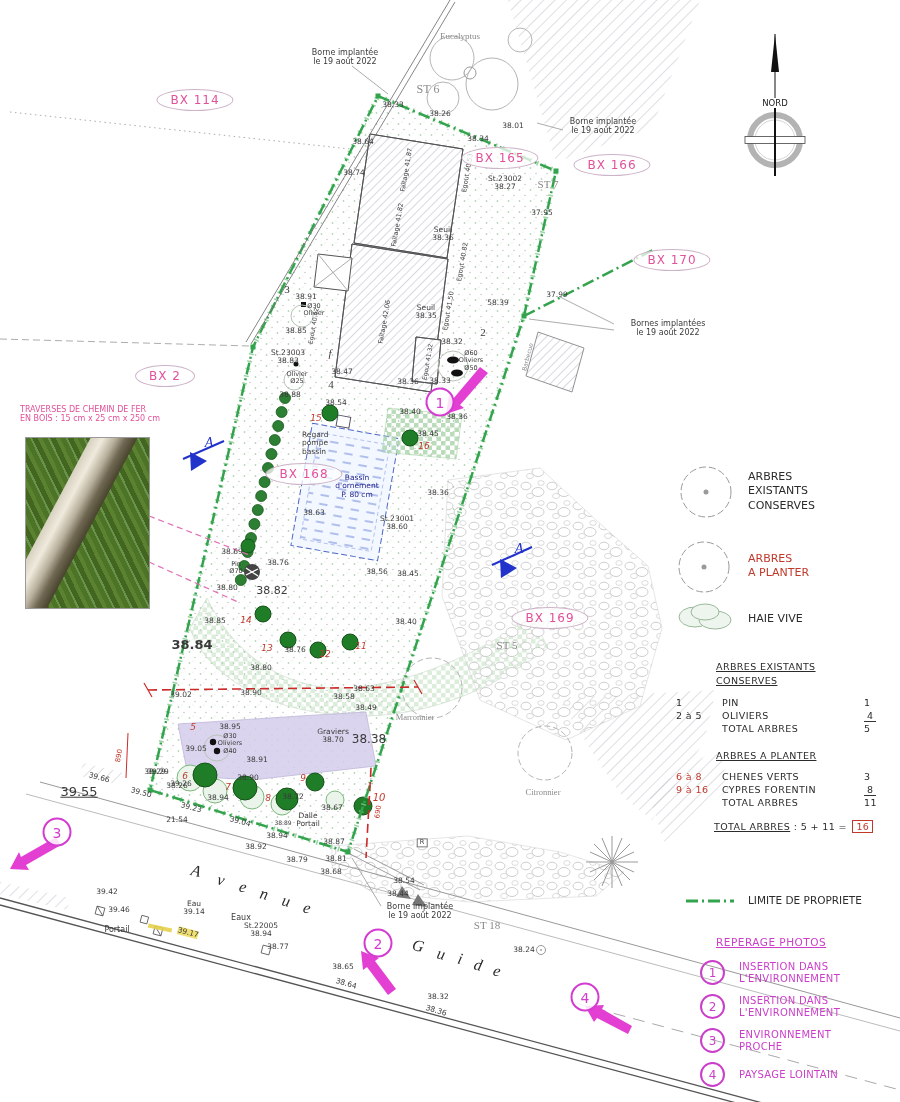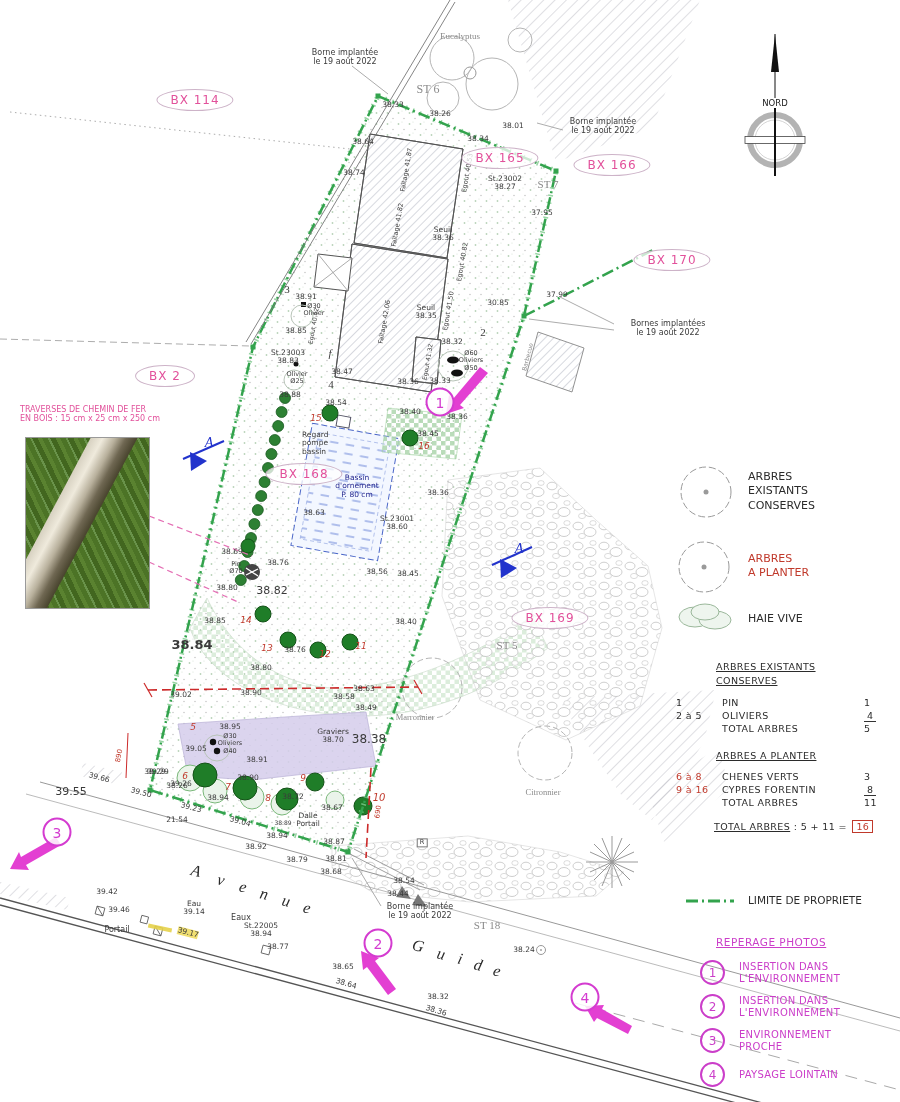--- a/index.html
+++ b/index.html
@@ -330,21 +330,21 @@
       <div class="lbl k" style="left: 443px; top: 234px; font-size: 7.5px; transform: translate(-50%, -50%) rotate(0deg);">Seuil
 38.36</div>
       <div class="lbl k" style="left: 398px; top: 225px; font-size: 6.5px; transform: translate(-50%, -50%) rotate(-80deg);">Faîtage 41.82</div>
       <div class="lbl k" style="left: 463px; top: 262px; font-size: 6.5px; transform: translate(-50%, -50%) rotate(-80deg);">Egout 40.82</div>
       <div class="lbl k" style="left: 426px; top: 312px; font-size: 7.5px; transform: translate(-50%, -50%) rotate(0deg);">Seuil
 38.35</div>
       <div class="lbl k" style="left: 385px; top: 322px; font-size: 6.5px; transform: translate(-50%, -50%) rotate(-80deg);">Faîtage 42.06</div>
       <div class="lbl k" style="left: 449px; top: 311px; font-size: 6.5px; transform: translate(-50%, -50%) rotate(-80deg);">Egout 41.50</div>
       <div class="lbl k" style="left: 314px; top: 326px; font-size: 6px; transform: translate(-50%, -50%) rotate(-80deg);">Egout 40.42</div>
       <div class="lbl k" style="left: 428px; top: 362px; font-size: 6px; transform: translate(-50%, -50%) rotate(-80deg);">Egout 41.32</div>
-      <div class="lbl k" style="left: 498px; top: 303px; font-size: 7.5px; transform: translate(-50%, -50%) rotate(0deg);">30.85</div>
+      <div class="lbl k" style="left: 498px; top: 303px; font-size: 7.5px; transform: translate(-50%, -50%) rotate(0deg);">58.39</div>
       <div class="lbl k serif" style="left: 483px; top: 332px; font-size: 11px; transform: translate(-50%, -50%) rotate(0deg);">2</div>
       <div class="lbl k serif" style="left: 287px; top: 289px; font-size: 11px; transform: translate(-50%, -50%) rotate(0deg);">3</div>
       <div class="lbl k serif" style="left: 331px; top: 384px; font-size: 11px; transform: translate(-50%, -50%) rotate(0deg);">4</div>
       <div class="lbl k serif it" style="left: 330px; top: 353px; font-size: 11px; transform: translate(-50%, -50%) rotate(0deg);">f</div>
       <div class="lbl k" style="left: 306px; top: 297px; font-size: 7.5px; transform: translate(-50%, -50%) rotate(0deg);">38.91</div>
       <div class="lbl k" style="left: 314px; top: 310px; font-size: 6.5px; transform: translate(-50%, -50%) rotate(0deg);">Ø30
 Olivier</div>
       <div class="lbl k" style="left: 296px; top: 331px; font-size: 7.5px; transform: translate(-50%, -50%) rotate(0deg);">38.85</div>
       <div class="lbl k" style="left: 288px; top: 357px; font-size: 7.5px; transform: translate(-50%, -50%) rotate(0deg);">St.23003
 38.83</div>
@@ -429,21 +429,21 @@
       <div class="lbl k" style="left: 331px; top: 872px; font-size: 7.5px; transform: translate(-50%, -50%) rotate(0deg);">38.68</div>
       <div class="lbl k" style="left: 404px; top: 881px; font-size: 7.5px; transform: translate(-50%, -50%) rotate(0deg);">38.54</div>
       <div class="lbl k" style="left: 398px; top: 894px; font-size: 7.5px; transform: translate(-50%, -50%) rotate(0deg);">38.44</div>
       <div class="lbl k boxed" style="left: 422px; top: 843px; font-size: 6.5px; transform: translate(-50%, -50%) rotate(0deg);">R</div>
       <div class="lbl k" style="left: 420px; top: 912px; font-size: 8px; transform: translate(-50%, -50%) rotate(0deg);">Borne implantée
 le 19 août 2022</div>
       <div class="lbl gray serif" style="left: 487px; top: 925px; font-size: 11px; transform: translate(-50%, -50%) rotate(0deg);">ST 18</div>
       <div class="lbl k" style="left: 524px; top: 950px; font-size: 7.5px; transform: translate(-50%, -50%) rotate(0deg);">38.24</div>
       <div class="lbl red" style="left: 120px; top: 756px; font-size: 7px; transform: translate(-50%, -50%) rotate(-78deg);">890</div>
       <div class="lbl red" style="left: 379px; top: 812px; font-size: 7px; transform: translate(-50%, -50%) rotate(-82deg);">690</div>
-      <div class="lbl k" style="left: 71px; top: 792px; font-size: 11px; transform: translate(-50%, -50%) rotate(0deg);">39.55</div>
+      <div class="lbl k" style="left: 79px; top: 792px; font-size: 13px; transform: translate(-50%, -50%) rotate(0deg); text-decoration: underline;">39.55</div>
       <div class="lbl k" style="left: 99px; top: 778px; font-size: 7.5px; transform: translate(-50%, -50%) rotate(15deg);">39.66</div>
       <div class="lbl k" style="left: 141px; top: 793px; font-size: 7.5px; transform: translate(-50%, -50%) rotate(15deg);">39.50</div>
       <div class="lbl k" style="left: 158px; top: 772px; font-size: 7.5px; transform: translate(-50%, -50%) rotate(0deg);">39.29</div>
       <div class="lbl k" style="left: 181px; top: 784px; font-size: 7.5px; transform: translate(-50%, -50%) rotate(0deg);">39.26</div>
       <div class="lbl k" style="left: 191px; top: 808px; font-size: 7.5px; transform: translate(-50%, -50%) rotate(15deg);">39.23</div>
       <div class="lbl k" style="left: 177px; top: 820px; font-size: 7.5px; transform: translate(-50%, -50%) rotate(0deg);">21.54</div>
       <div class="lbl k" style="left: 240px; top: 822px; font-size: 7.5px; transform: translate(-50%, -50%) rotate(15deg);">39.04</div>
       <div class="lbl k" style="left: 107px; top: 892px; font-size: 7.5px; transform: translate(-50%, -50%) rotate(0deg);">39.42</div>
       <div class="lbl k" style="left: 119px; top: 910px; font-size: 7.5px; transform: translate(-50%, -50%) rotate(0deg);">39.46</div>
       <div class="lbl k" style="left: 117px; top: 930px; font-size: 8px; transform: translate(-50%, -50%) rotate(0deg);">Portail</div>

